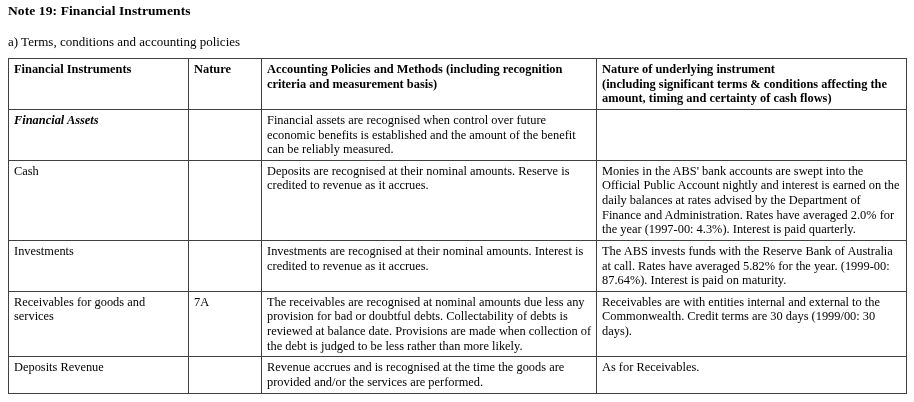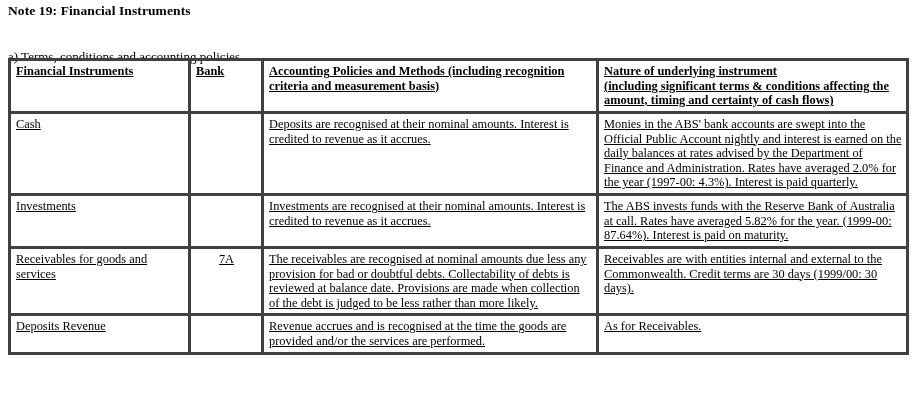--- a/index.html
+++ b/index.html
@@ -25,39 +25,38 @@
     position: absolute;
     left: 8px;
     top: 3px;
     font-size: 13.5px;
     font-weight: bold;
     letter-spacing: 0.1px;
   }
   .section-label {
     position: absolute;
     left: 8px;
-    top: 49px;
+    top: 34px;
     font-size: 13px;
   }
   table.fin-table {
     position: absolute;
     left: 8px;
     top: 58px;
     width: 898px;
     border-collapse: collapse;
     table-layout: fixed;
   }
   table.fin-table td, table.fin-table th {
-    border: 3px solid #404040;
+    border: 1px solid #404040;
     vertical-align: top;
     padding: 3px 4px 3px 5px;
     font-size: 12.4px;
     line-height: 1.18;
     text-align: left;
-    text-decoration: underline;
   }
   table.fin-table th {
     font-weight: bold;
   }
   col.c1 { width: 180px; }
   col.c2 { width: 73px; }
   col.c3 { width: 335px; }
   col.c4 { width: 310px; }
   .row-italic-bold {
     font-style: italic;
@@ -77,44 +76,50 @@
   <table class="fin-table">
     <colgroup>
       <col class="c1">
         <col class="c2">
         <col class="c3">
         <col class="c4">
     </colgroup>
     <thead>
       <tr>
         <th>Financial Instruments</th>
-        <th>Bank</th>
+        <th>Nature</th>
         <th>Accounting Policies and Methods (including recognition criteria and measurement basis)</th>
         <th>
           <span class="cell-line">Nature of underlying instrument</span>
           <span class="cell-line">(including significant terms &amp; conditions affecting the amount, timing and certainty of cash flows)</span>
         </th>
       </tr>
     </thead>
     <tbody>
       <tr>
+        <td class="row-italic-bold">Financial Assets</td>
+        <td></td>
+        <td>Financial assets are recognised when control over future economic benefits is established and the amount of the benefit can be reliably measured.</td>
+        <td></td>
+      </tr>
+      <tr>
         <td>Cash</td>
         <td></td>
-        <td>Deposits are recognised at their nominal amounts. Interest is credited to revenue as it accrues.</td>
+        <td>Deposits are recognised at their nominal amounts. Reserve is credited to revenue as it accrues.</td>
         <td>Monies in the ABS' bank accounts are swept into the Official Public Account nightly and interest is earned on the daily balances at rates advised by the Department of Finance and Administration. Rates have averaged 2.0% for the year (1997-00: 4.3%). Interest is paid quarterly.</td>
       </tr>
       <tr>
         <td>Investments</td>
         <td></td>
         <td>Investments are recognised at their nominal amounts. Interest is credited to revenue as it accrues.</td>
         <td>The ABS invests funds with the Reserve Bank of Australia at call. Rates have averaged 5.82% for the year. (1999-00: 87.64%). Interest is paid on maturity.</td>
       </tr>
       <tr>
         <td>Receivables for goods and services</td>
-        <td style="text-align:center;">7A</td>
+        <td style="text-align:left;">7A</td>
         <td>The receivables are recognised at nominal amounts due less any provision for bad or doubtful debts. Collectability of debts is reviewed at balance date. Provisions are made when collection of the debt is judged to be less rather than more likely.</td>
         <td>Receivables are with entities internal and external to the Commonwealth. Credit terms are 30 days (1999/00: 30 days).</td>
       </tr>
       <tr>
         <td>Deposits Revenue</td>
         <td></td>
         <td>Revenue accrues and is recognised at the time the goods are provided and/or the services are performed.</td>
         <td>As for Receivables.</td>
       </tr>
     </tbody>

